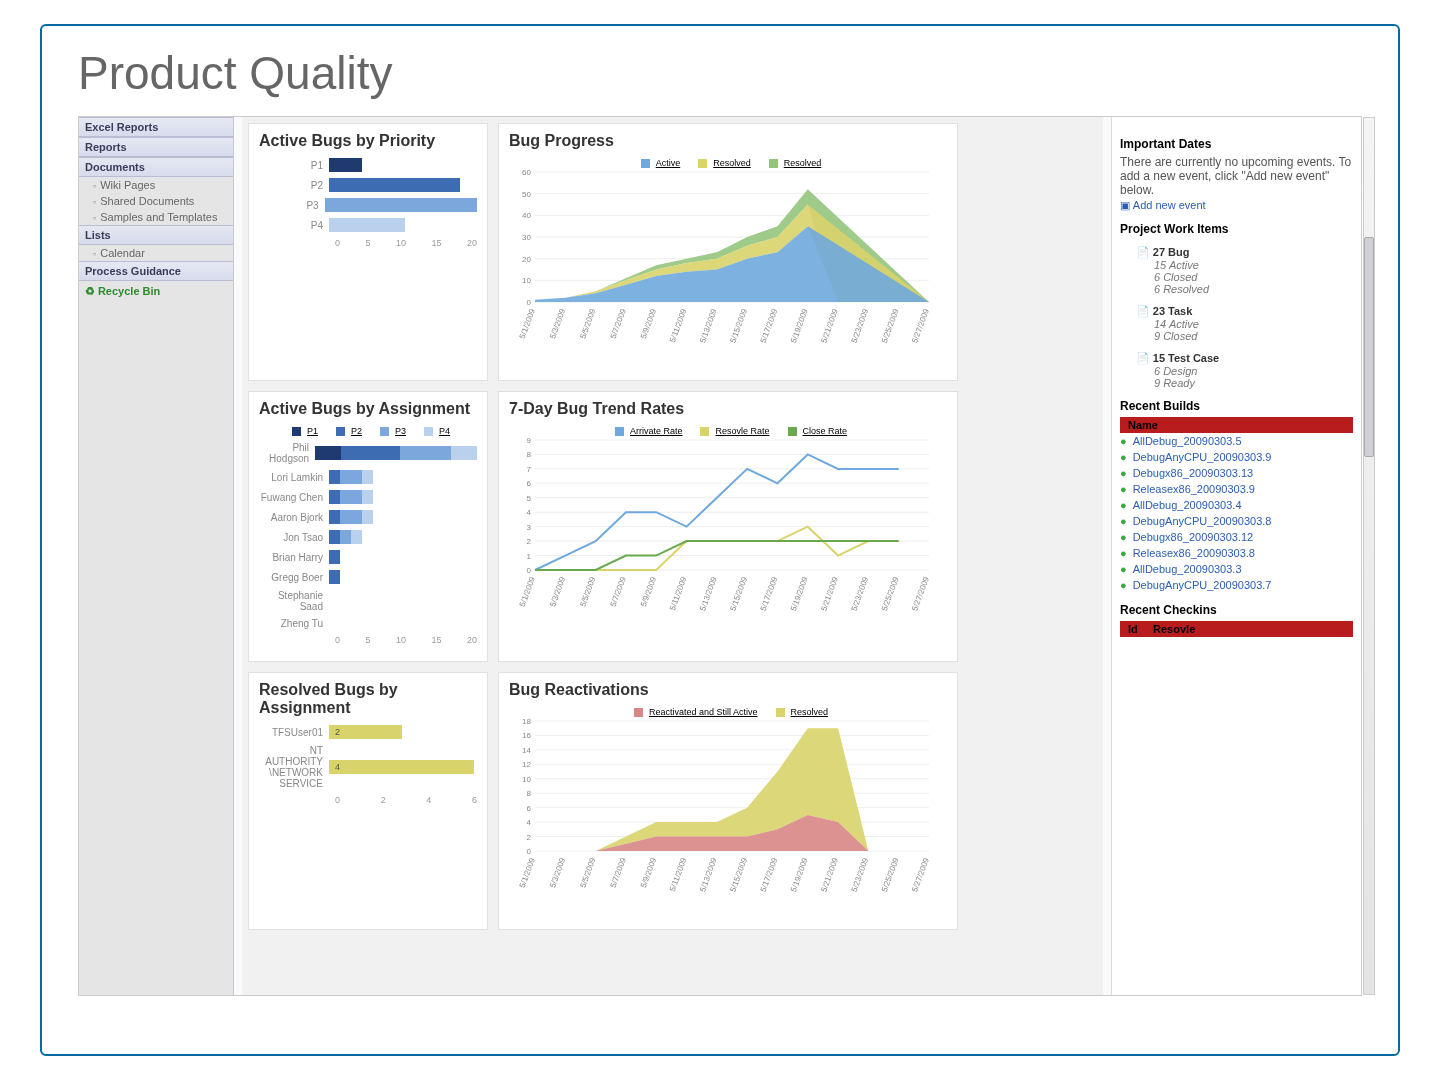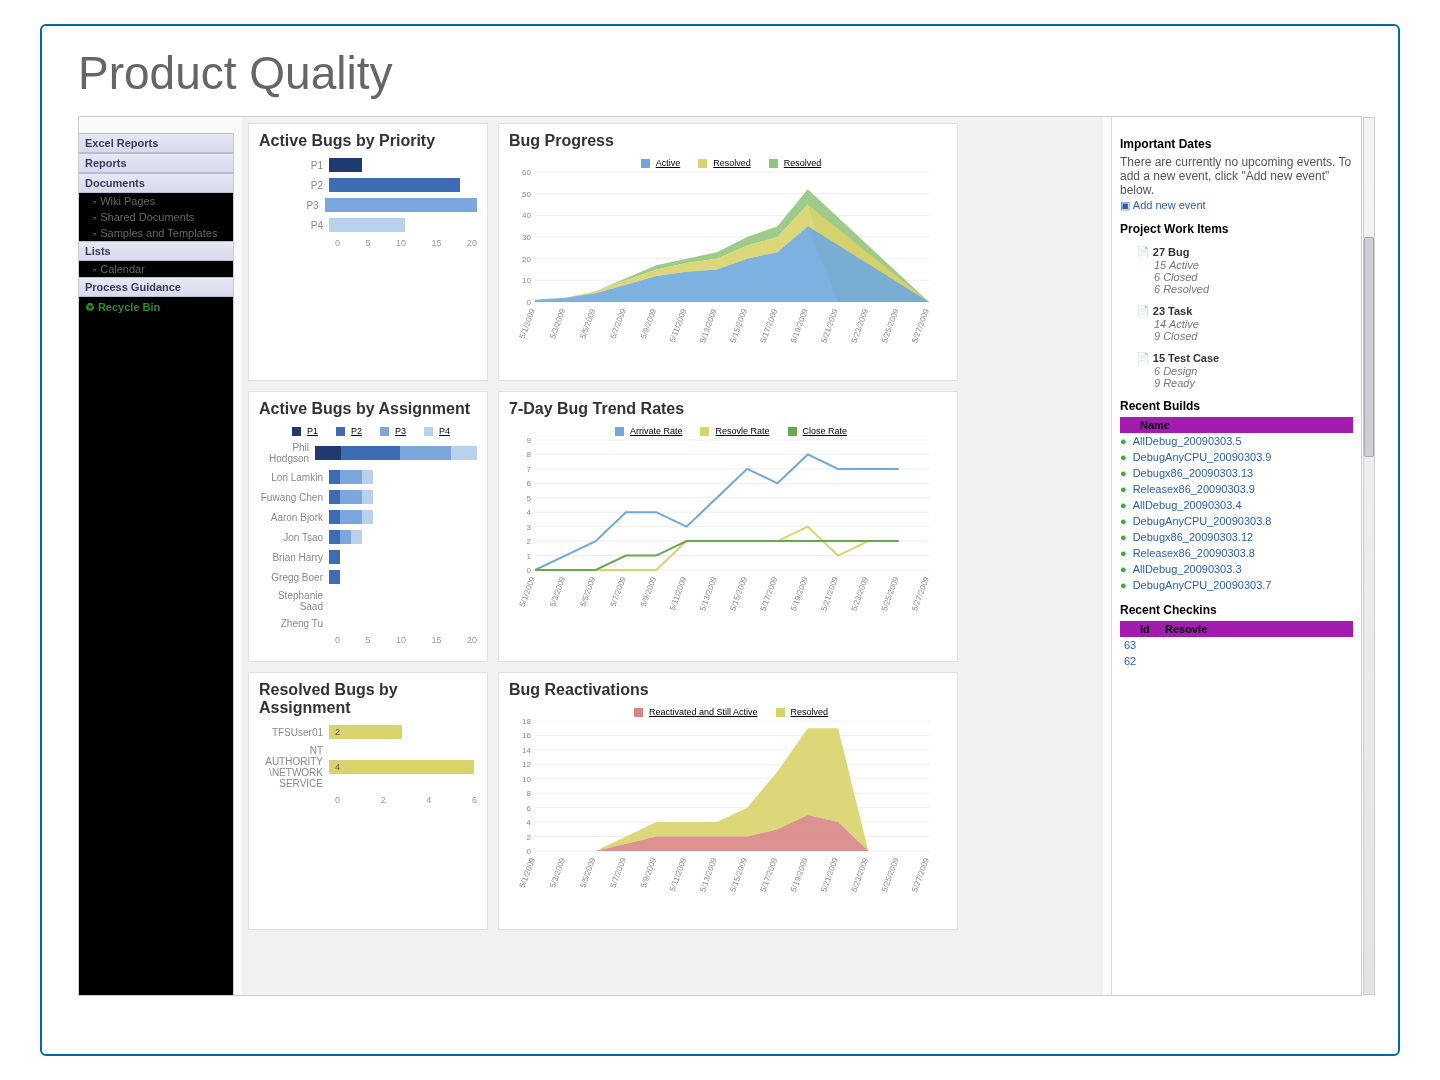--- a/index.html
+++ b/index.html
@@ -1,39 +1,39 @@
 <!DOCTYPE html>
 <html><head>
 <meta charset="utf-8">
 <style>
   * { box-sizing: border-box; margin: 0; padding: 0; }
   body { font-family: "Segoe UI", Tahoma, sans-serif; background: #fff; width: 1440px; height: 1080px; padding: 24px 40px; }
   .frame { border: 2px solid #0369a1; border-radius: 6px; width: 100%; height: 100%; padding: 20px 36px; }
   h1.page-title { font-size: 46px; font-weight: 300; color: #666; margin-bottom: 16px; }
   .app { display: flex; gap: 8px; height: 880px; border: 1px solid #ccc; background: #fafafa; font-size: 11px; }
   
-  .sidebar { width: 155px; background: #000000; border-right: 1px solid #c8c8d2; margin-top: 16px; }
+  .sidebar { width: 155px; background: #e5e5e5; border-right: 1px solid #c8c8d2; }
   .sb-head { background: linear-gradient(#e6e9f3,#d6daec); border-top: 1px solid #b9bdd4; border-bottom: 1px solid #b9bdd4; padding: 3px 6px; font-weight: bold; color: #3b3b5a; }
   .sb-item { padding: 2px 6px 2px 14px; color: #666; cursor: pointer; }
   .sb-item::before { content: "▫"; color: #999; margin-right: 4px; font-size: 9px; }
   .recycle { padding: 4px 6px; color: #2e8b2e; font-weight: bold; }
   .recycle::before { content: "♻ "; }
   
   .main { flex: 1; display: grid; grid-template-columns: 240px 460px; grid-auto-rows: min-content; gap: 10px; padding: 6px; background: #f1f1f1; overflow: hidden; }
   .panel { background: #fff; border: 1px solid #e0e0e0; padding: 8px 10px 16px 10px; }
   .panel h3 { font-size: 16px; font-weight: bold; color: #333; margin-bottom: 8px; }
   
   .rcol { width: 250px; background: #fff; border-left: 1px solid #ddd; padding: 10px 8px; font-size: 11px; position: relative;}
   .rcol h3 { font-size: 12px; font-weight: bold; margin: 10px 0 4px; }
   .rcol .hint { color: #555; font-size: 12px; }
   .addlink { color: #2a5db0; cursor: pointer; margin-top: 2px; display: inline-block; }
   .wi-group { margin: 10px 16px; }
   .wi-top { font-weight: bold; color: #333; }
   .wi-sub { color: #777; font-style: italic; padding-left: 18px; }
-  .build-head, .chk-head { background: #a21caf; padding: 2px 20px; font-weight: bold; margin-top: 4px; }
+  .build-head, .chk-head { background: #b91c1c; padding: 2px 8px; font-weight: bold; margin-top: 4px; }
   .build-item { padding: 2px 0; color: #2a5db0; cursor: pointer; }
   .build-item::before { content: "●"; color: #3cab3c; margin-right: 6px; }
   .chk-item { padding: 2px 4px; color: #2a5db0; cursor: pointer; }
   
   .hbar { display: flex; align-items: center; margin: 6px 0; }
   .hbar .lbl { width: 70px; color: #888; font-size: 10px; text-align: right; padding-right: 6px; }
   .hbar .bar { height: 14px; }
   .axis { display: flex; justify-content: space-between; color: #999; font-size: 9px; padding-left: 76px; }
   .legend { text-align: center; font-size: 9px; margin-bottom: 4px; }
   .legend span { margin: 0 6px; text-decoration: underline; }
@@ -327,23 +327,19 @@
           <div class="build-item">Releasex86_20090303.8</div>
           <div class="build-item">AllDebug_20090303.3</div>
           <div class="build-item">DebugAnyCPU_20090303.7</div>
         </div>
 
       <h3>Recent Checkins</h3>
       <div class="chk-head">
         <span>Id</span>&nbsp;&nbsp;&nbsp;&nbsp;
         <span>Resovle</span>
       </div>
-      <div id="checkins">
-          <div class="chk-item">63</div>
-          <div class="chk-item">62</div>
-        </div>
 
       <div class="scroll-edge"></div>
       <div class="scroll-thumb"></div>
     </div>
 
   </div>
 </div>
 
 </body></html>

